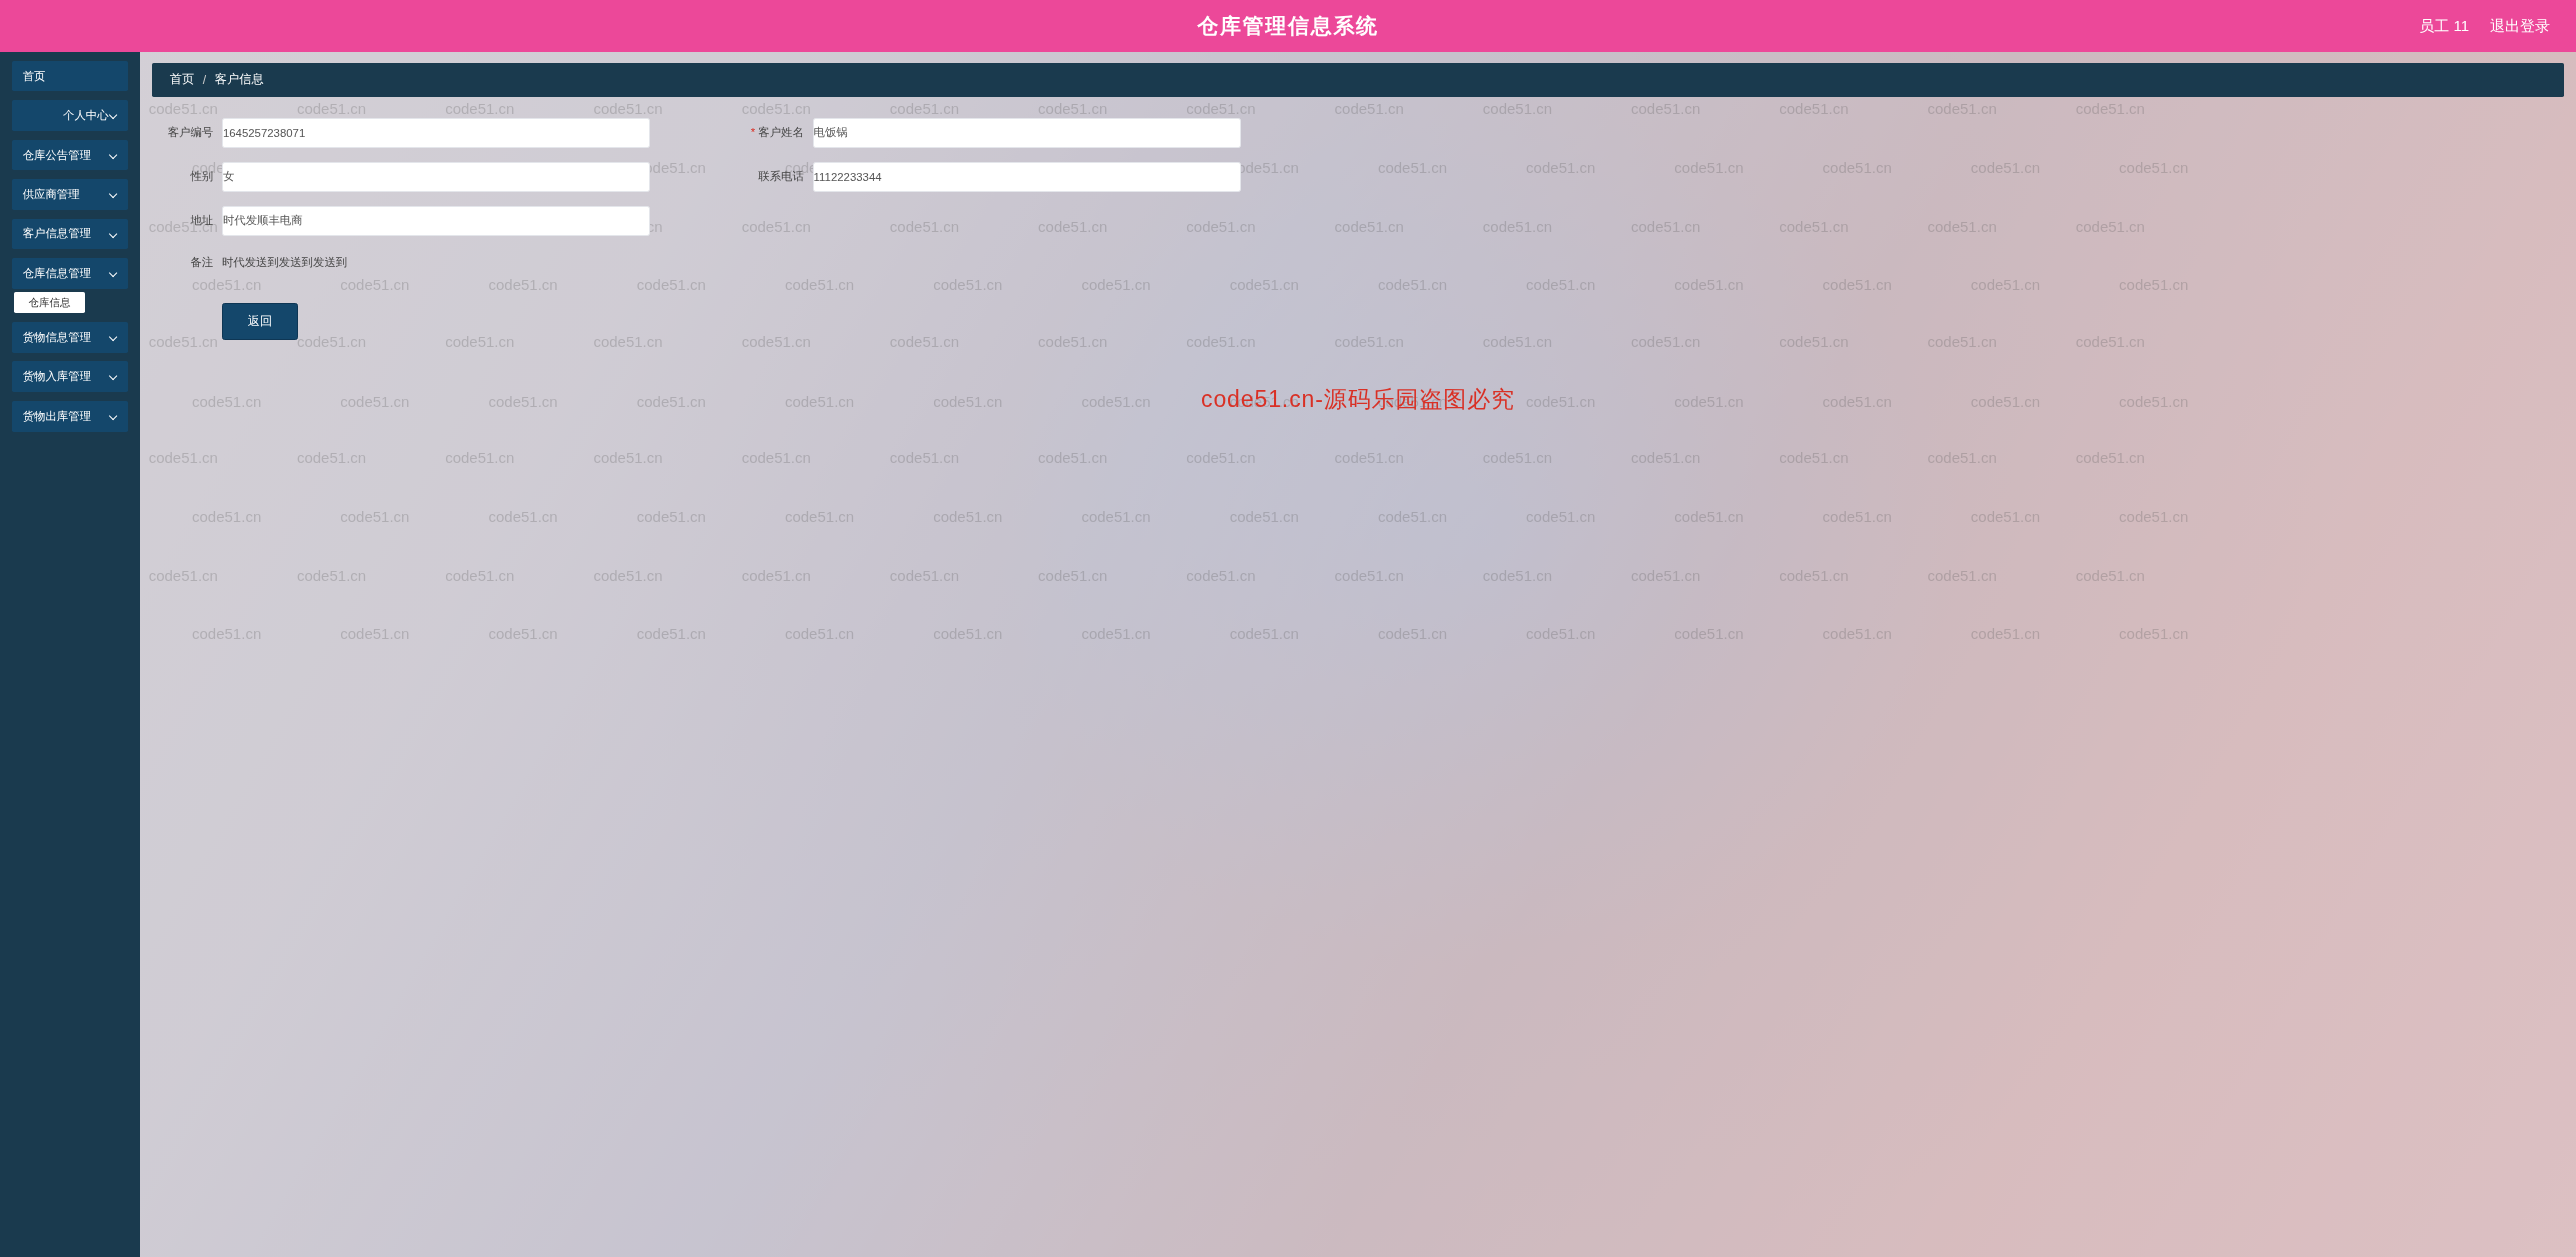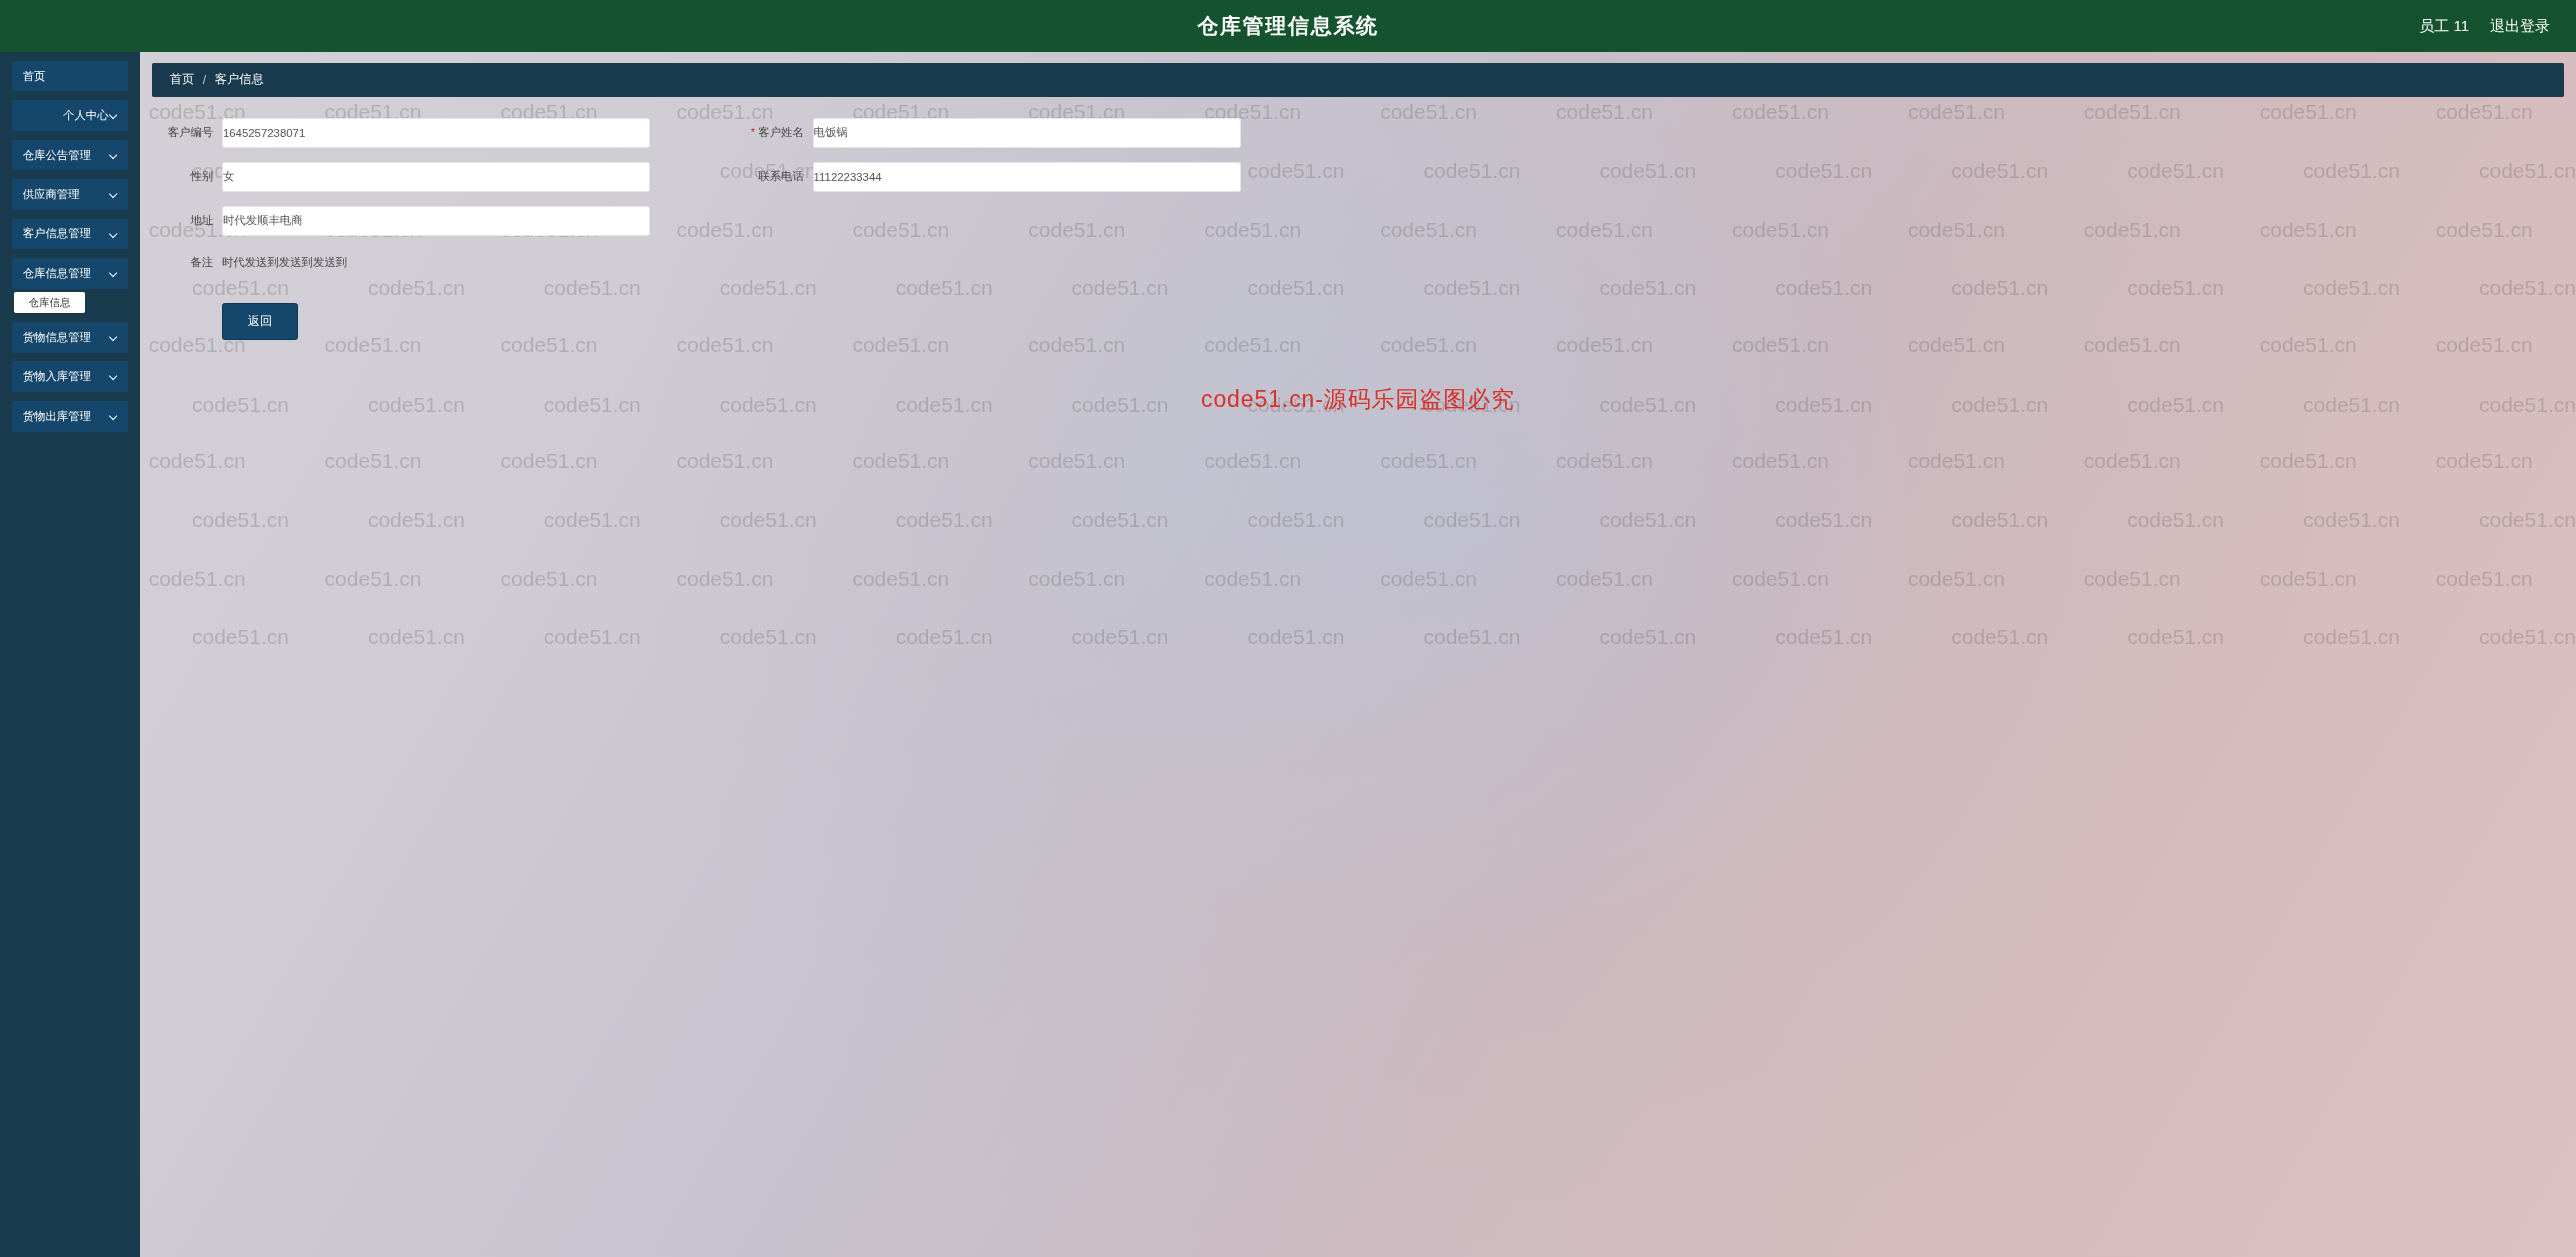--- a/index.html
+++ b/index.html
@@ -8,21 +8,21 @@
       font-size: 11.4px;
       background: #1a3a4e;
       width: 2576px;
       height: 1257px;
       overflow: hidden;
       position: relative;
     }
     
     .header {
       height: 52px;
-      background: #14532d;
+      background: #ec4899;
       display: flex;
       align-items: center;
       justify-content: center;
       position: relative;
       color: #fff;
     }
     .header-title {
       font-size: 21px;
       font-weight: bold;
       letter-spacing: 1.7px;
@@ -102,21 +102,21 @@
         linear-gradient(120deg, #6b7a90 0%, #5c6e8a 20%, #3c4e78 40%, #4e2c40 60%, #7a3238 80%, #8a4048 100%);
       background-color: #6a7688;
       overflow: hidden;
     }
     .watermark-layer {
       position: absolute;
       inset: 0;
       pointer-events: none;
       opacity: 0.25;
       color: #555;
-      font-size: 21px;
+      font-size: 15px;
     }
     .wm-row {
       position: absolute;
       left: 0; right: 0;
       display: flex;
       gap: 79px;
       white-space: nowrap;
     }
     .center-watermark {
       position: absolute;

